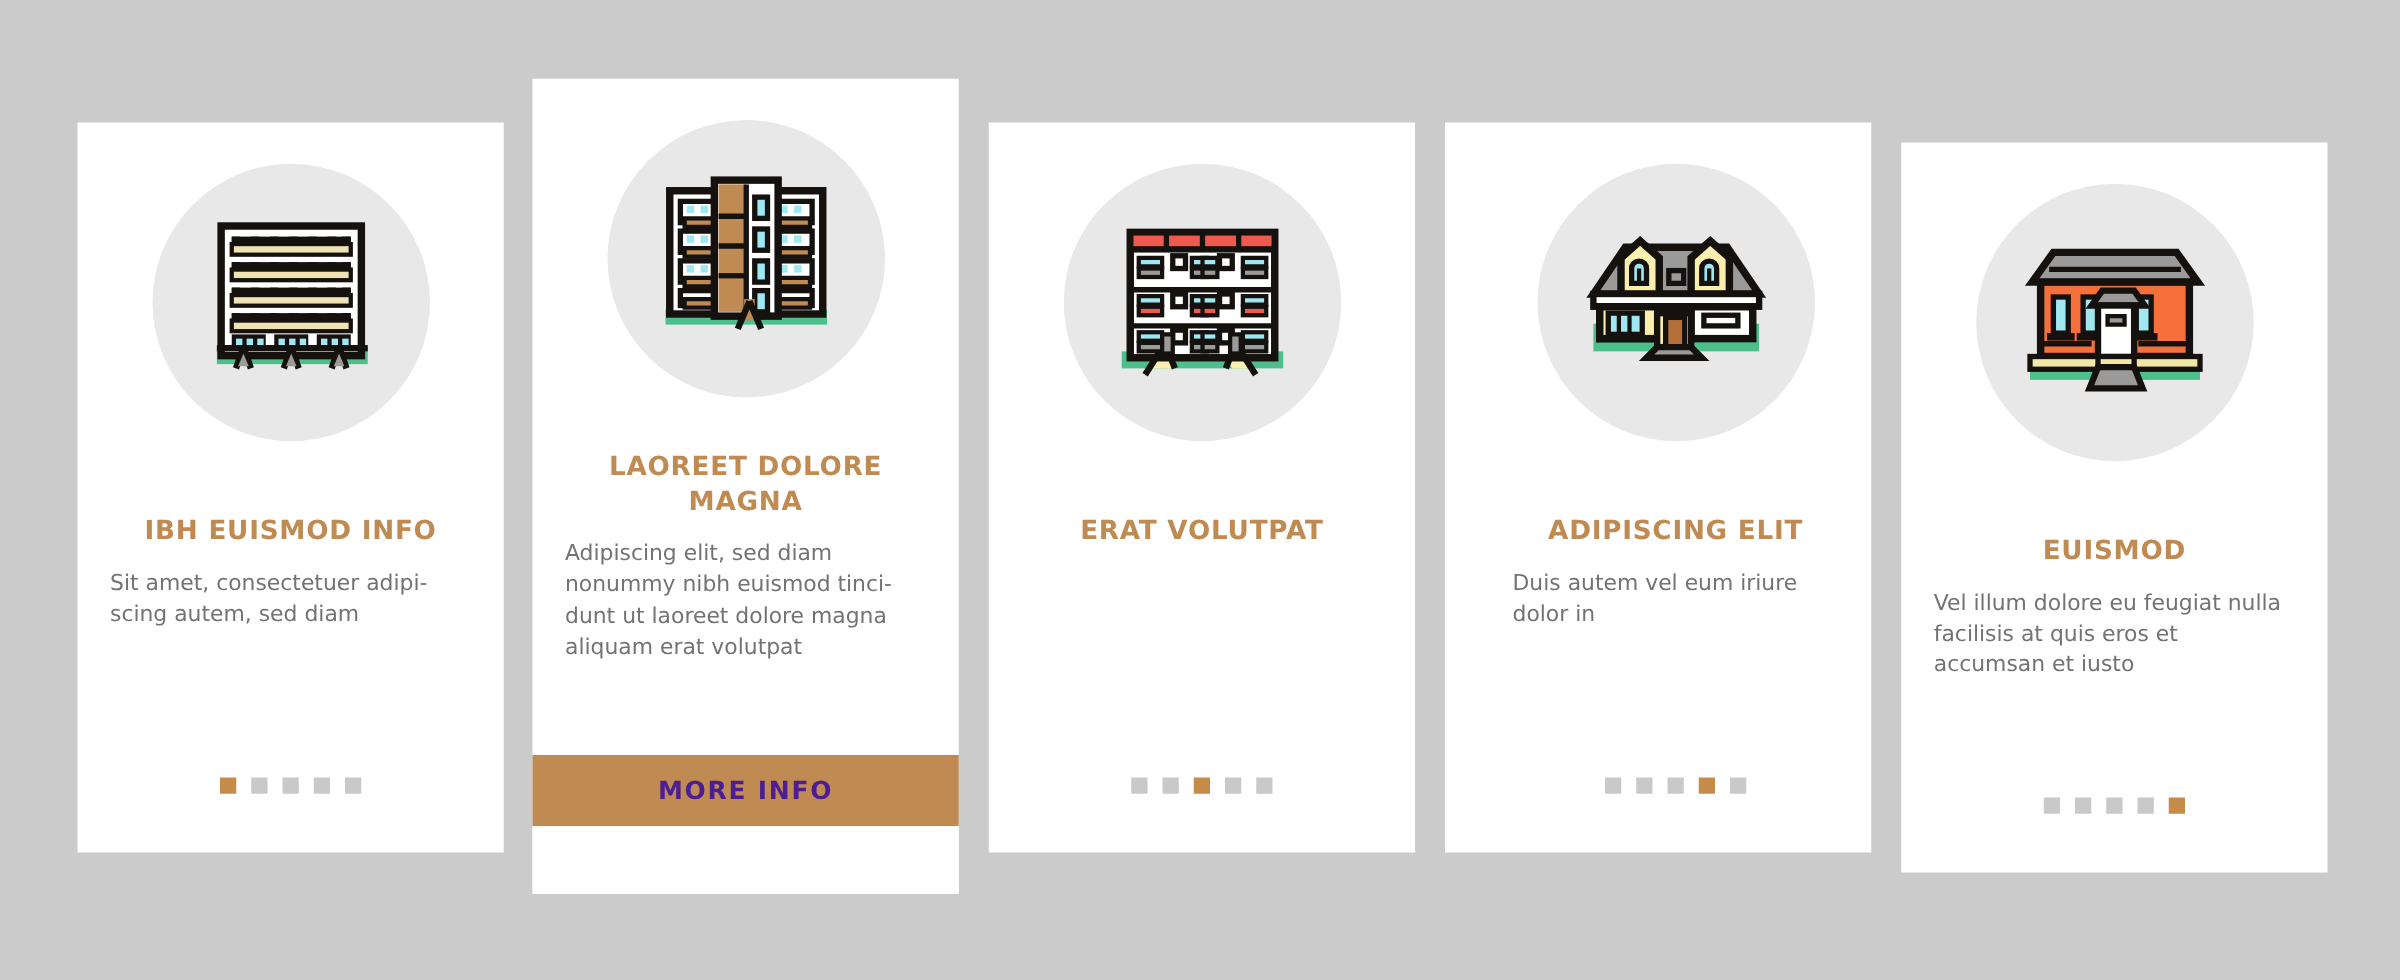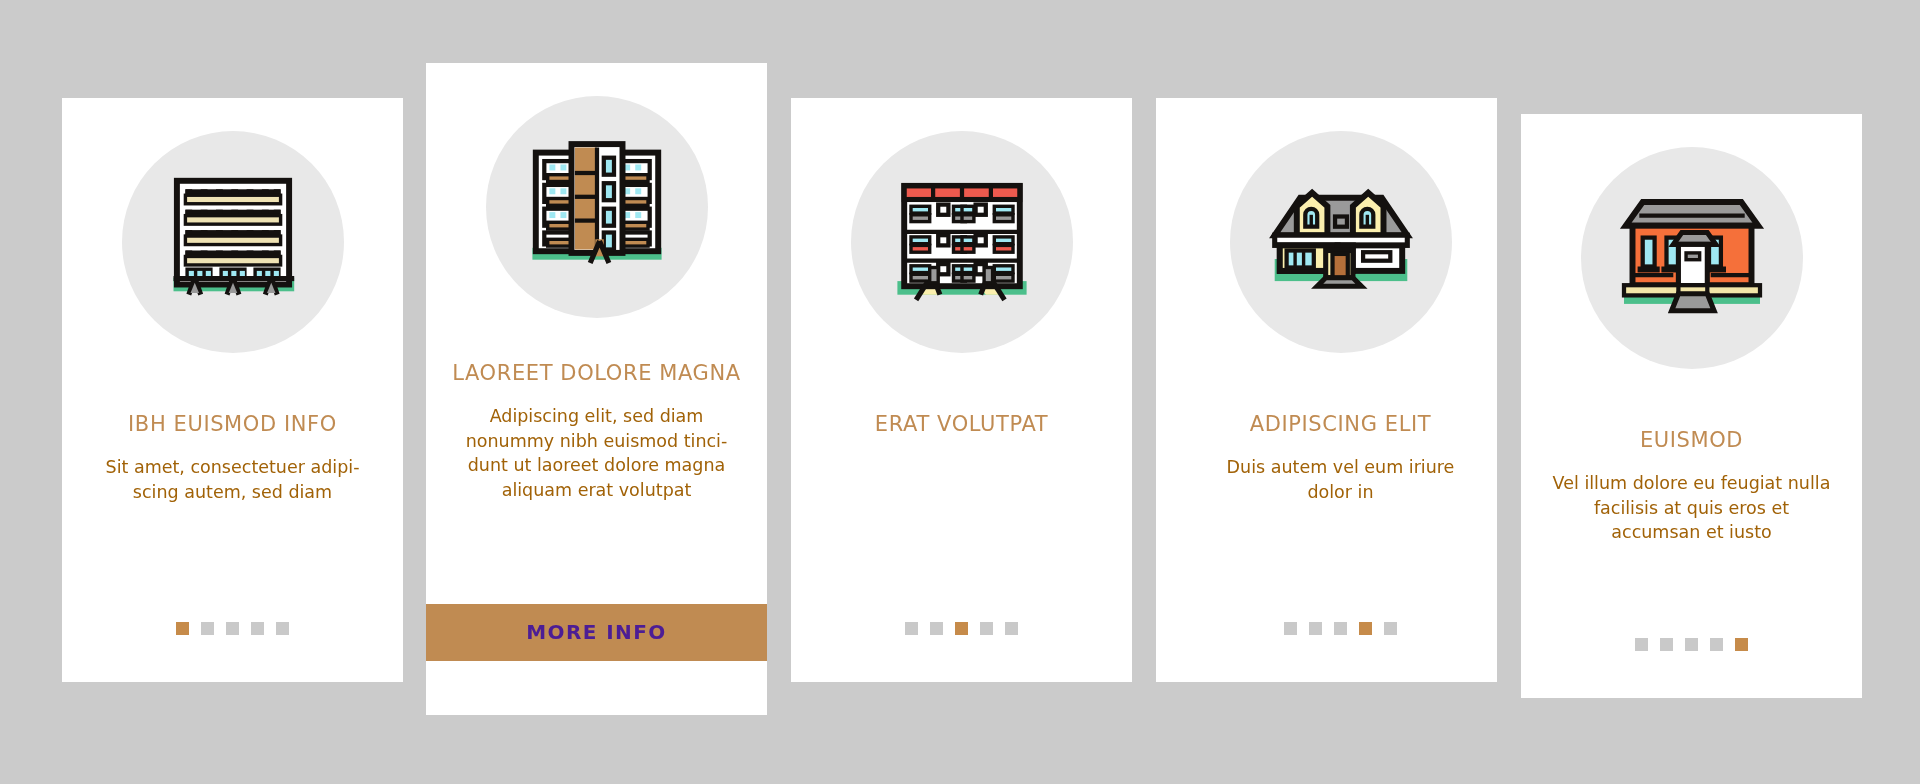--- a/index.html
+++ b/index.html
@@ -59,34 +59,33 @@
     left: 50%;
     top: 50%;
     transform: translate(-50%, -50%);
     width: 170px;
     height: 170px;
   }
 
   .card-title {
     margin-top: 58px;
     font-size: 21px;
-    font-weight: normal;
+    font-weight: bold;
     letter-spacing: 0.6px;
     color: #c08b52;
     text-align: center;
     line-height: 1.32;
     padding: 0 18px;
   }
   .card-featured .card-title { margin-top: 42px; }
 
   .card-desc {
     margin-top: 16px;
     font-size: 17.5px;
-    color: #a16207;
-    text-align: center;
+    color: #737373;
     line-height: 1.42;
     padding: 0 26px;
   }
 
   .spacer { flex: 1 1 auto; }
 
   .dots {
     display: flex;
     gap: 12px;
     margin-bottom: 47px;

